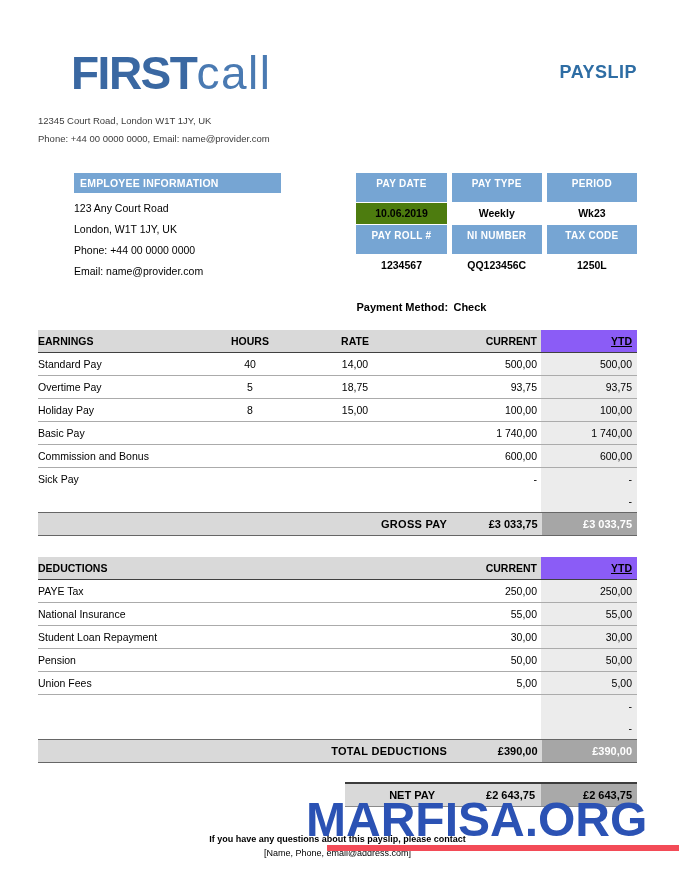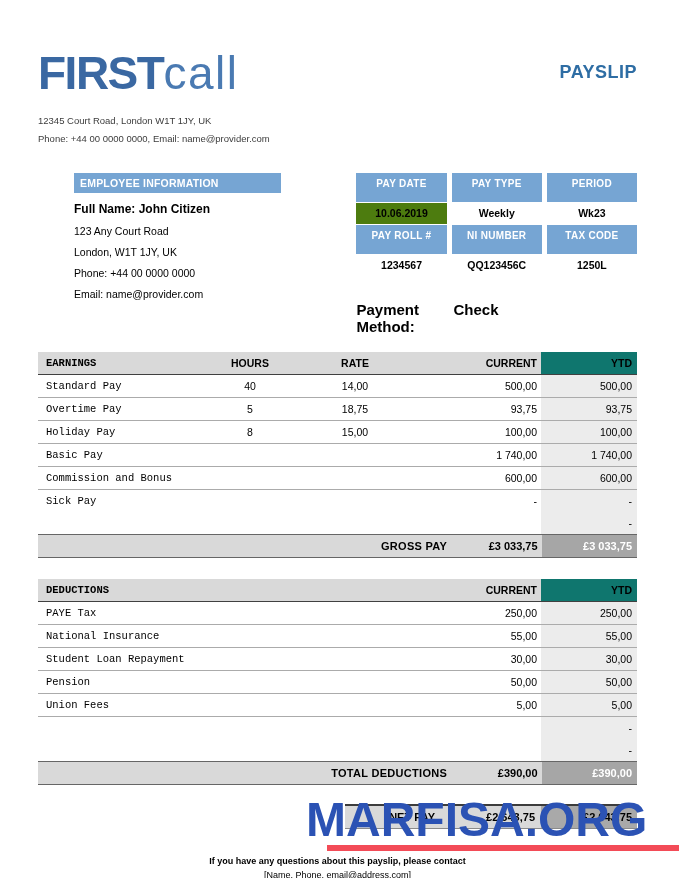--- a/index.html
+++ b/index.html
@@ -4,54 +4,54 @@
 <style>
   html,body { margin:0; padding:0; background:#fff; }
   .page {
     position:relative; width:679px; height:878px; background:#ffffff;
     font-family:"Liberation Sans", sans-serif; color:#000; overflow:hidden;
   }
   .content { padding:0 42px 0 38px; }
 
   
   .head-row { display:flex; justify-content:space-between; align-items:flex-start; padding-top:50px; }
-  .logo { line-height:1; white-space:nowrap; }
+  .logo { line-height:1; white-space:nowrap;margin-left:33px; }
   .logo-first { font-size:46px; font-weight:800; letter-spacing:-1.5px; color:#3a68a2; }
   .logo-call  { font-size:46px; font-weight:300; letter-spacing:1.5px; color:#4a7ab2; }
   .doc-title { margin-top:12px; font-size:18px; font-weight:800; letter-spacing:0.5px; color:#2e6da4; }
 
   .company-lines { margin-top:16px; font-size:9.5px; line-height:17.5px; color:#3c3c3c; }
 
   
   .info-row { margin-top:26px; display:flex; justify-content:space-between;margin-left:36px; }
   .emp-col { width:296px; }
   .emp-bar { width:201px; height:20px; line-height:20px; padding-left:6px;
              background:#76a5d3; color:#fff; font-size:10.5px; font-weight:bold; letter-spacing:0.2px; }
   .emp-name { margin-top:9px; font-size:12px; font-weight:bold; }
   .emp-line { margin-top:9px; font-size:10.5px; }
 
   .pay-col { width:294px; }
   .pay-grid { display:grid; grid-template-columns:1fr 1fr 1fr; gap:1px 5px; }
   .pg-h { background:#76a5d3; color:#fff; font-size:10px; font-weight:bold; letter-spacing:0.3px;
           text-align:center; height:29px; line-height:21px; }
   .pg-v { background:#fff; font-size:10.5px; font-weight:bold; text-align:center; height:21px; line-height:21px; }
   .pg-v.hl { background:#4d7c0f; }
-  .payment-row { margin-top:25px; display:flex; font-size:15px; font-weight:bold; }
+  .payment-row { margin-top:25px; display:flex; font-size:11px; font-weight:bold; }
   .payment-row .pm-label { width:97px; }
 
   
   table { border-collapse:collapse; table-layout:fixed; width:599px; }
   .earn-tbl { margin-top:17px; }
   .ded-tbl  { margin-top:21px; }
   th { height:20px; background:#d9d9d9; font-size:10.5px; font-weight:bold;
        border-bottom:1px solid #404040; }
-  th.c-ytd { background:#0f766e; }
+  th.c-ytd { background:#8b5cf6;text-decoration:underline; }
   td { height:20px; font-size:10.5px; border-bottom:1px solid #ababab; }
   tr.no-div td { border-bottom:none; }
-  .c-label  { text-align:left;  padding-left:8px;font-family:Liberation Mono, monospace; }
+  .c-label  { text-align:left;  padding-left:0; }
   .c-hours  { text-align:center; }
   .c-rate   { text-align:center; }
   .c-current{ text-align:right; padding-right:4px; }
   .c-ytd    { text-align:right; padding-right:5px; }
   td.c-ytd  { background:#ececec; }
 
   .total-bar { width:599px; height:22px; display:flex; align-items:center;
                background:#d9d9d9; border-top:1px solid #666; border-bottom:1px solid #666; }
   .tb-label   { width:412px; text-align:right; font-size:11px; font-weight:bold; letter-spacing:0.3px; }
   .tb-current { width:91px;  text-align:right; font-size:11px; font-weight:bold; padding-right:4px; }
@@ -88,21 +88,20 @@
     </div>
 
     <div class="company-lines">
       <div>12345 Court Road, London W1T 1JY, UK</div>
       <div>Phone: +44 00 0000 0000, Email: name@provider.com</div>
     </div>
 
     <div class="info-row">
       <div class="emp-col">
         <div class="emp-bar">EMPLOYEE INFORMATION</div>
-        <div class="emp-name">Full Name: John Citizen</div>
         <div class="emp-line">123 Any Court Road</div>
         <div class="emp-line">London, W1T 1JY, UK</div>
         <div class="emp-line">Phone: +44 00 0000 0000</div>
         <div class="emp-line">Email: name@provider.com</div>
       </div>
 
       <div class="pay-col">
         <div class="pay-grid">
             <div class="pg-h">PAY DATE</div>
             <div class="pg-h">PAY TYPE</div>

